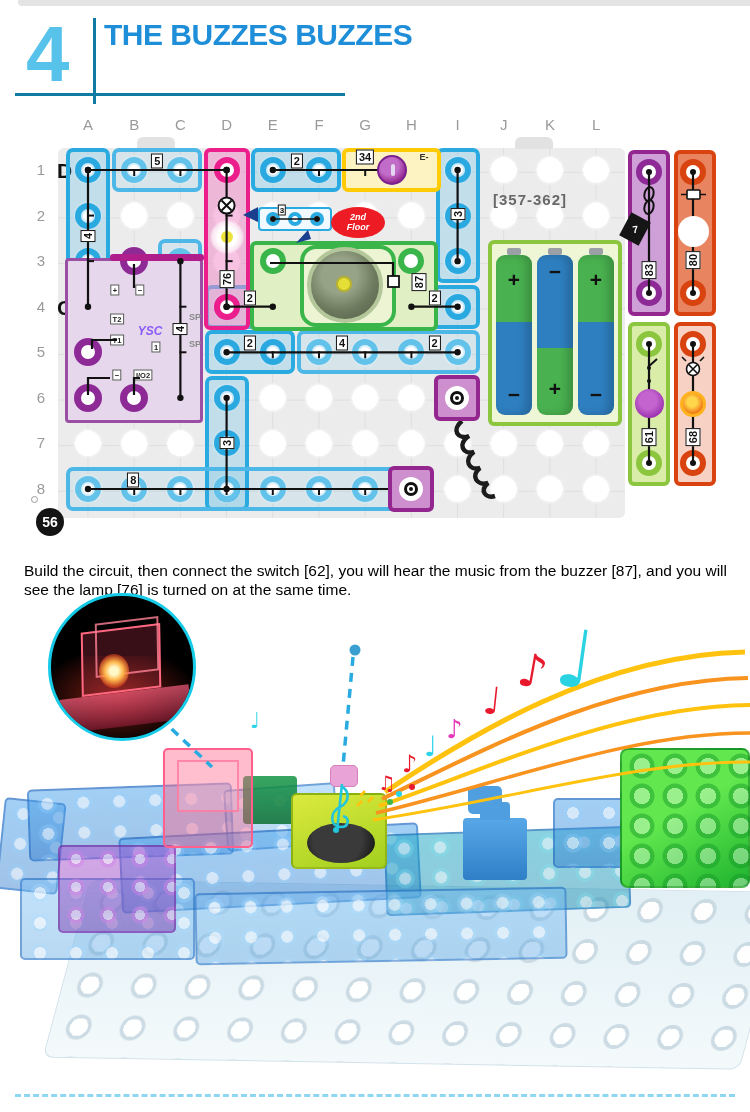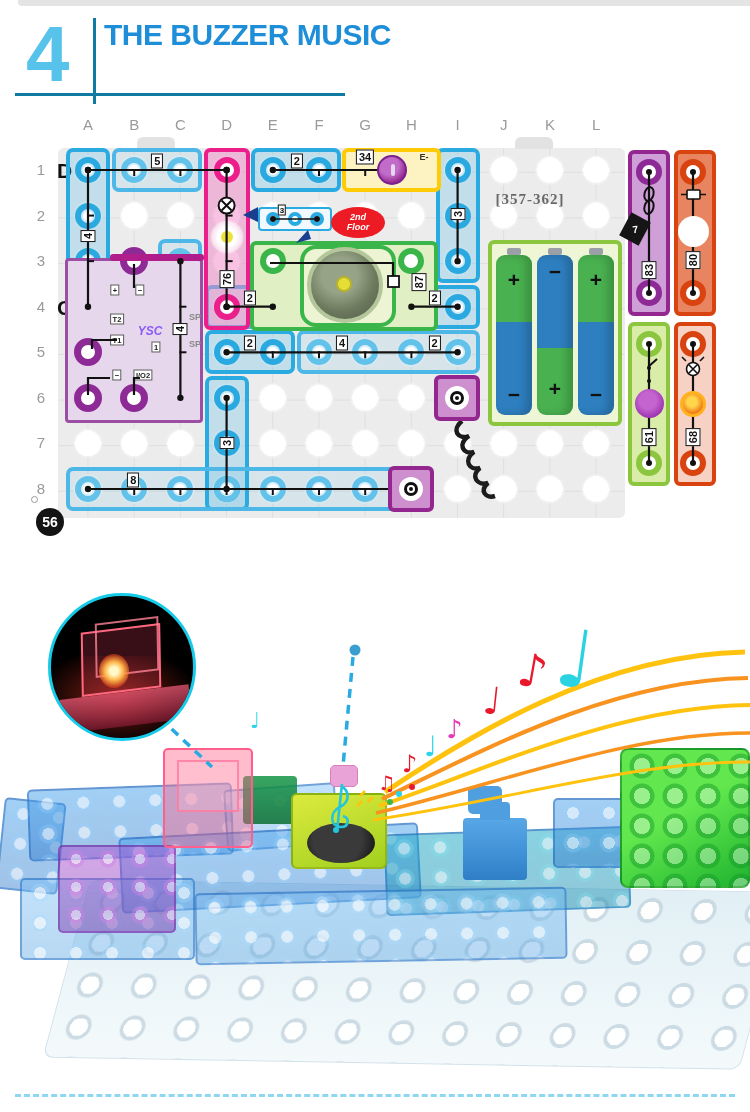--- a/index.html
+++ b/index.html
@@ -86,21 +86,21 @@
   .btn61{position:absolute;left:605px;top:277px;width:29px;height:29px;border-radius:50%;z-index:27;
          background:radial-gradient(circle at 45% 40%,#c465cf 0 35%,#9b2fae 75%);}
   .lamp68{position:absolute;left:650px;top:279px;width:26px;height:26px;border-radius:50%;z-index:27;
          background:radial-gradient(circle at 45% 40%,#ffd54a 0 30%,#f07818 70%,#d8430f 100%);border:3px solid #ffb21e;box-sizing:border-box;}
   
   .floorbox{left:228px;top:95px;width:74px;height:24px;background:#f0f9ff;border:2.5px solid #29abe2;border-radius:4px;z-index:9;}
   .fstud{position:absolute;width:14px;height:14px;border-radius:50%;background:#fff;border:4px solid #29abe2;box-sizing:border-box;z-index:10;}
   .flabel{position:absolute;transform:translate(-50%,-50%);background:#fff;border:1px solid #111;font-size:8px;font-weight:bold;line-height:9px;padding:0 1px;z-index:11;}
   .floorov{position:absolute;left:301px;top:95px;width:54px;height:31px;border-radius:50%;background:#ed1c24;z-index:9;
            color:#fff;font-weight:bold;font-style:italic;font-size:9px;line-height:9.5px;text-align:center;padding-top:6px;box-sizing:border-box;}
-  .codetx{position:absolute;left:500px;top:87px;transform:translate(-50%,-50%);font-family:Liberation Serif, serif;
+  .codetx{position:absolute;left:500px;top:87px;transform:translate(-50%,-50%);font-family:Liberation Sans, sans-serif;
           font-size:15px;font-weight:bold;color:#686868;letter-spacing:1px;z-index:3;}
   .badge42{position:absolute;left:6px;top:396px;width:28px;height:28px;border-radius:50%;background:#141414;color:#fff;
            font-size:14px;font-weight:bold;display:flex;align-items:center;justify-content:center;z-index:30;}
   .minidot{position:absolute;left:1px;top:384px;width:7px;height:7px;border-radius:50%;border:1.5px solid #9a9a9a;box-sizing:border-box;}
   svg.layer{position:absolute;left:0;top:0;z-index:20;pointer-events:none;}
   
   .caption{position:absolute;left:24px;top:545px;width:704px;font-size:15.5px;line-height:19.5px;color:#000;}
   
   .photo{position:absolute;left:0;top:590px;width:750px;height:485px;}
   .pf{position:absolute;box-sizing:border-box;}
@@ -142,21 +142,21 @@
   .dashbottom{position:absolute;left:15px;top:1094px;width:720px;border-top:3.5px dashed #8ed7f2;}
 </style>
 </head>
 <body>
 
 <div class="page">
 
   <div class="topbar"></div>
   <div class="hnum">4</div>
   <div class="hvline"></div>
-  <div class="htitle1">THE BUZZER MUSIC</div>
+  <div class="htitle1">THE BUZZES BUZZES</div>
   <div class="hline"></div>
 
   <div class="diagram" id="diagram">
     <div class="board"></div>
     <div class="btab" style="left:107px;"></div>
     <div class="btab" style="left:485px;"></div>
 
     <div class="rowmark" style="left:27px;top:47px;">D</div>
     <div class="rowmark" style="left:27px;top:184px;">C</div>
 
@@ -436,20 +436,21 @@
     <div class="lamp68"></div>
     <div class="wlabel rot" style="left:619px;top:158px;z-index:31;">83</div>
     <div class="wlabel rot" style="left:663px;top:148px;z-index:31;">80</div>
     <div class="wlabel rot" style="left:619px;top:325px;z-index:31;">61</div>
     <div class="wlabel rot" style="left:663px;top:325px;z-index:31;">68</div>
 
     <div class="minidot"></div>
     <div class="badge42">56</div>
   </div>
 
+  <p class="caption">Build the circuit, then connect the switch [62], you will hear the music from the buzzer [87], and you will see the lamp [76] is turned on at the same time.</p>
 
   <div class="photo">
     <div class="pf baseplate"></div>
 
     <div class="pf bb" style="left:0;top:210px;width:62px;height:92px;transform:rotate(6deg);"></div>
     <div class="pf bb" style="left:28px;top:196px;width:205px;height:72px;transform:rotate(-2deg);"></div>
     <div class="pf bb lite" style="left:225px;top:196px;width:112px;height:62px;transform:rotate(-4deg);"></div>
     <div class="pf bb" style="left:120px;top:240px;width:300px;height:76px;transform:rotate(-3deg);"></div>
     <div class="pf bb teal" style="left:385px;top:240px;width:245px;height:82px;transform:rotate(-2deg);"></div>
     <div class="pf bb" style="left:553px;top:208px;width:82px;height:70px;"></div>

